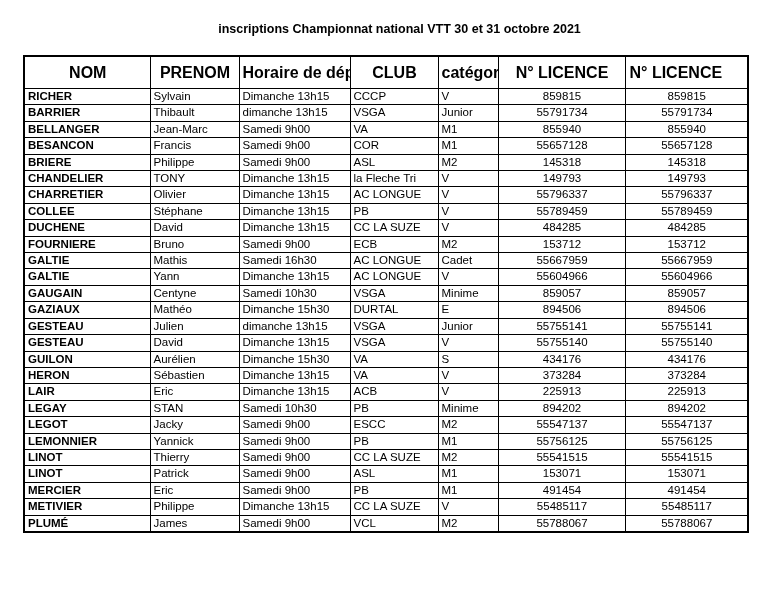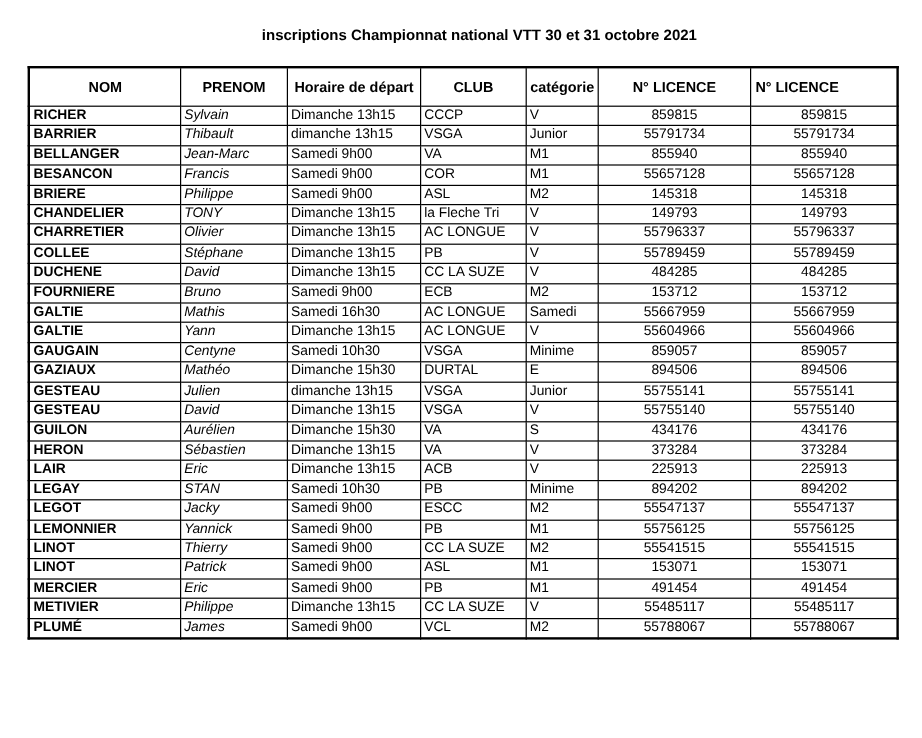--- a/index.html
+++ b/index.html
@@ -46,32 +46,32 @@
     font-size: 11.5px;
     overflow: hidden;
     white-space: nowrap;
     vertical-align: middle;
     padding: 0 2px 0 3px;
   }
   table.inscriptions th {
     height: 31px;
     font-weight: bold;
     text-align: center;
-    font-size: 12px;
+    font-size: 16px;
   }
   table.inscriptions th.h-licence-2 {
     text-align: left;
     padding-left: 4px;
   }
   table.inscriptions td {
     height: 15.4px;
     line-height: 15.4px;
   }
   td.c-nom   { font-weight: bold; }
-  td.c-prenom{ font-style: italic; }
+  td.c-prenom{ }
   td.c-licence { text-align: center; }
 </style>
 </head>
 <body>
 
 <div class="page">
 
   <div class="doc-title">inscriptions Championnat national VTT 30 et 31 octobre 2021</div>
 
   <table class="inscriptions">
@@ -196,21 +196,21 @@
       <td class="c-categorie">M2</td>
       <td class="c-licence">153712</td>
       <td class="c-licence">153712</td>
     </tr>
 
     <tr>
       <td class="c-nom">GALTIE</td>
       <td class="c-prenom">Mathis</td>
       <td class="c-horaire">Samedi 16h30</td>
       <td class="c-club">AC LONGUE</td>
-      <td class="c-categorie">Samedi</td>
+      <td class="c-categorie">Cadet</td>
       <td class="c-licence">55667959</td>
       <td class="c-licence">55667959</td>
     </tr>
 
     <tr>
       <td class="c-nom">GALTIE</td>
       <td class="c-prenom">Yann</td>
       <td class="c-horaire">Dimanche 13h15</td>
       <td class="c-club">AC LONGUE</td>
       <td class="c-categorie">V</td>

